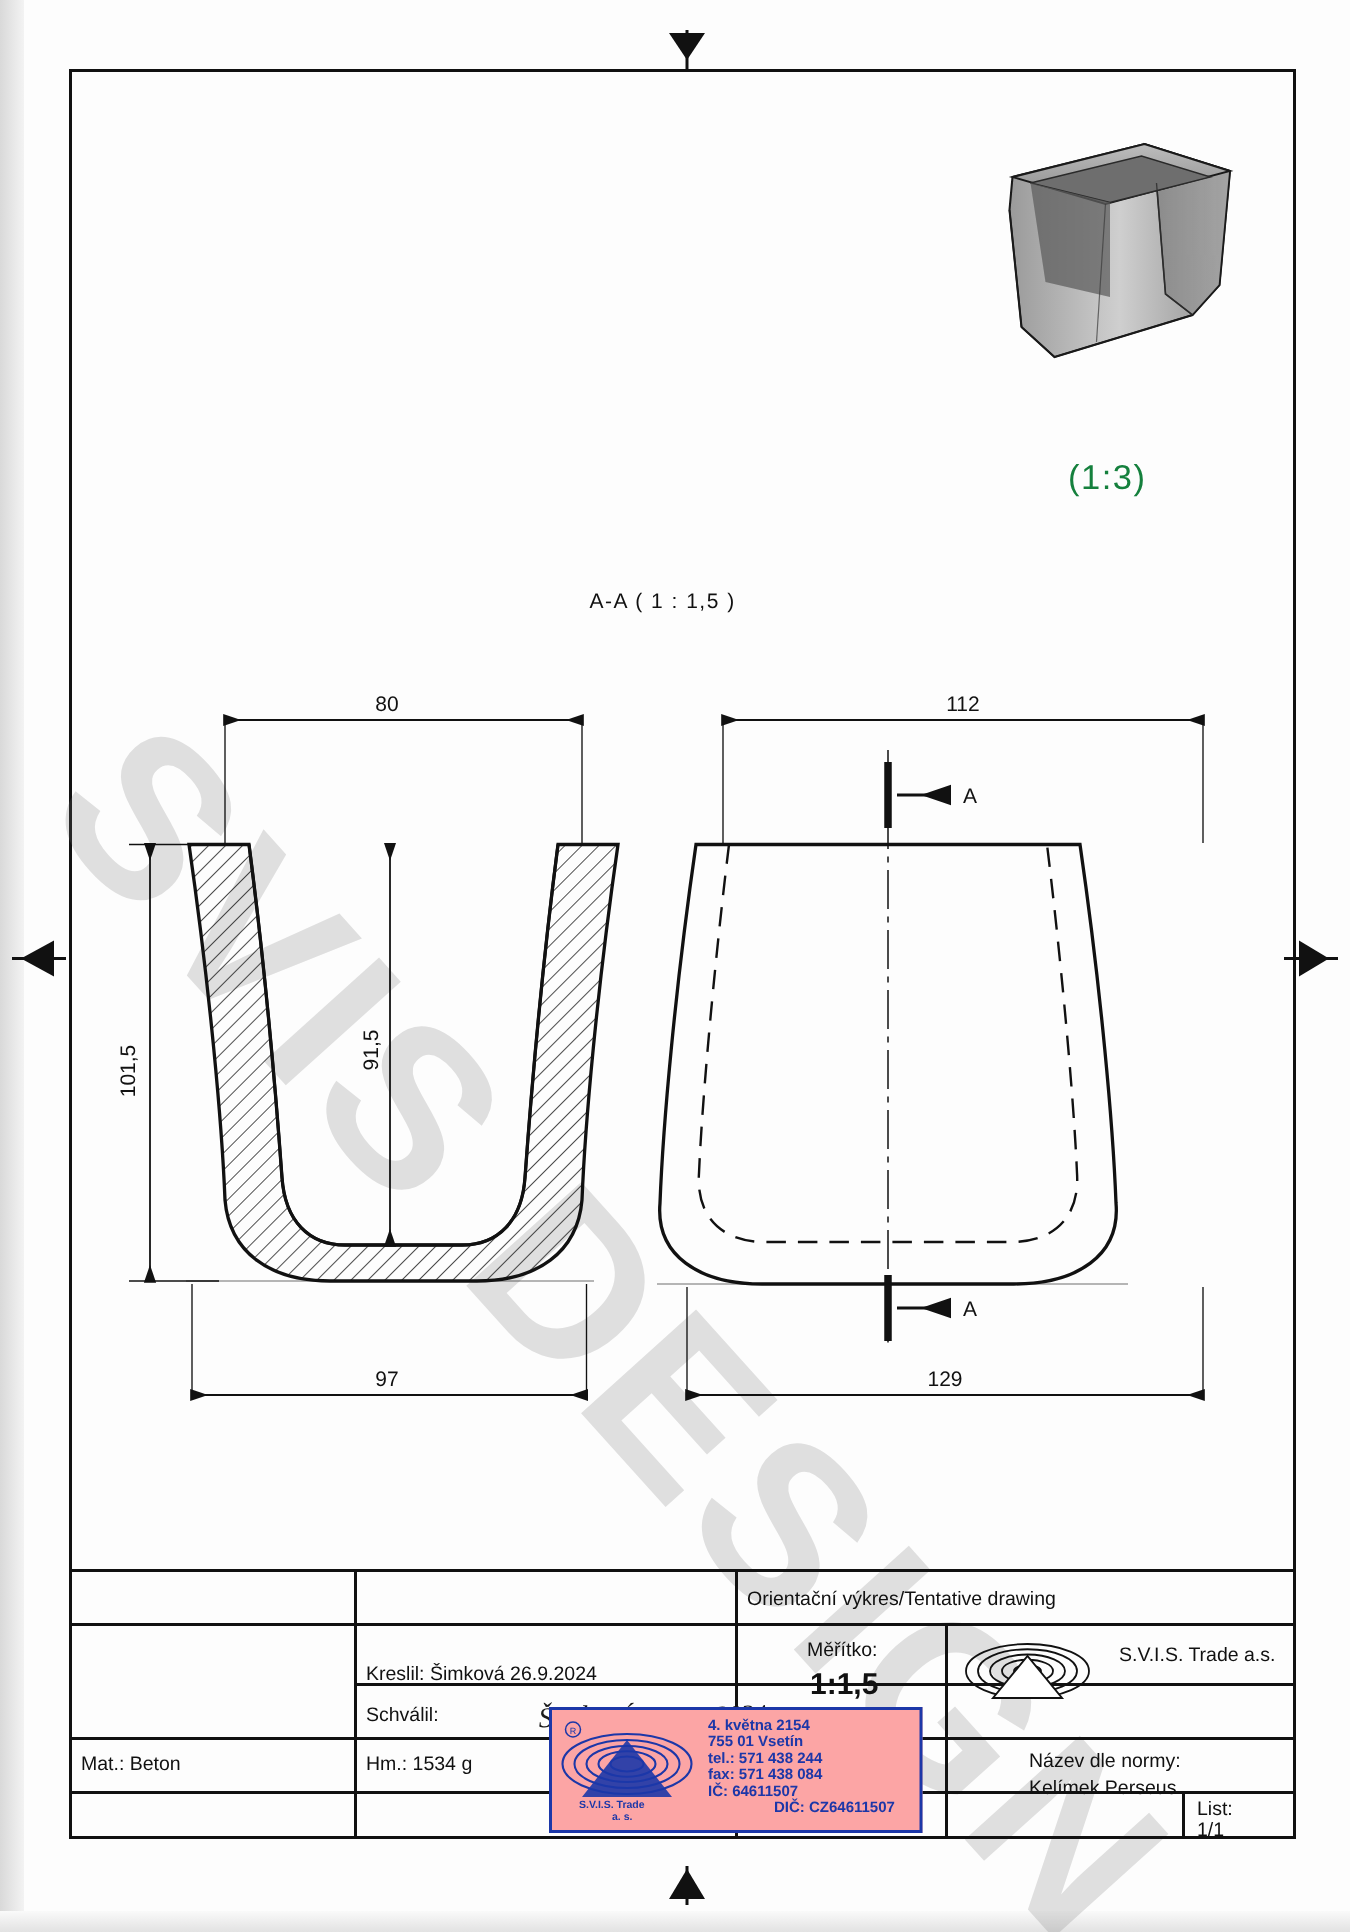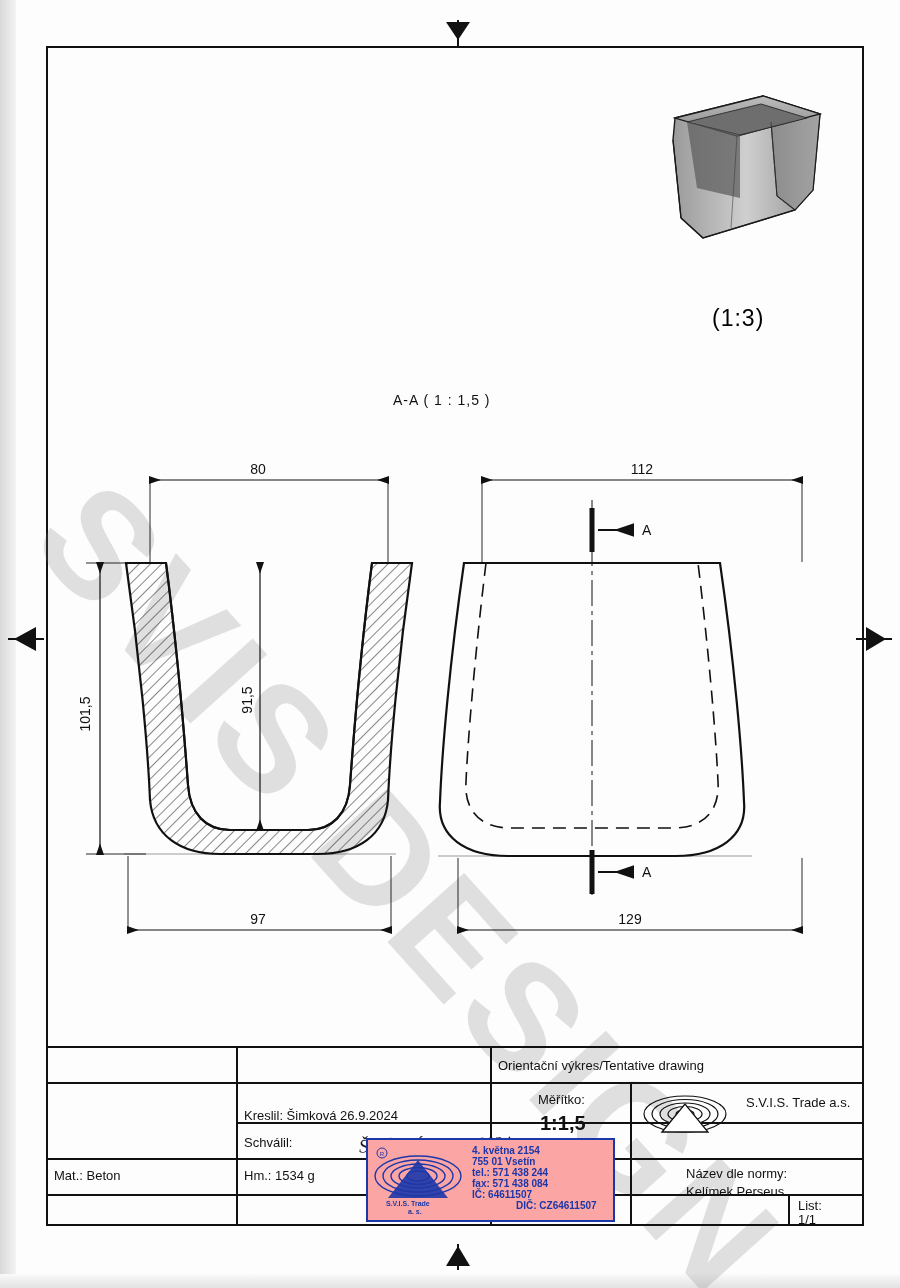--- a/index.html
+++ b/index.html
@@ -22,21 +22,21 @@
   .watermark span{
     position:absolute;left:90px;top:330px;
     font-size:150px;font-weight:700;letter-spacing:6px;
     color:rgba(120,120,120,0.22);
     transform:rotate(48deg);transform-origin:left top;
     white-space:nowrap;font-family:"Liberation Sans",sans-serif;
   }
 
   
   .iso{position:absolute;left:645px;top:78px;width:190px;height:200px;}
-  .scale-note{position:absolute;left:712px;top:305px;font-size:23px;letter-spacing:1px;color:#000000;}
+  .scale-note{position:absolute;left:712px;top:305px;font-size:23px;letter-spacing:1px;color:#15803d;}
 
   .sec-label{position:absolute;left:393px;top:392px;font-size:14px;letter-spacing:1px;}
 
   
   .views{position:absolute;left:46px;top:430px;width:818px;height:560px;}
 
   
   .title-block{position:absolute;left:46px;top:1046px;width:818px;height:208px;box-sizing:border-box;text-decoration:underline;}
   .tb-line{position:absolute;background:#111;}
   .tb-txt{position:absolute;font-size:13px;color:#111;white-space:nowrap;}

